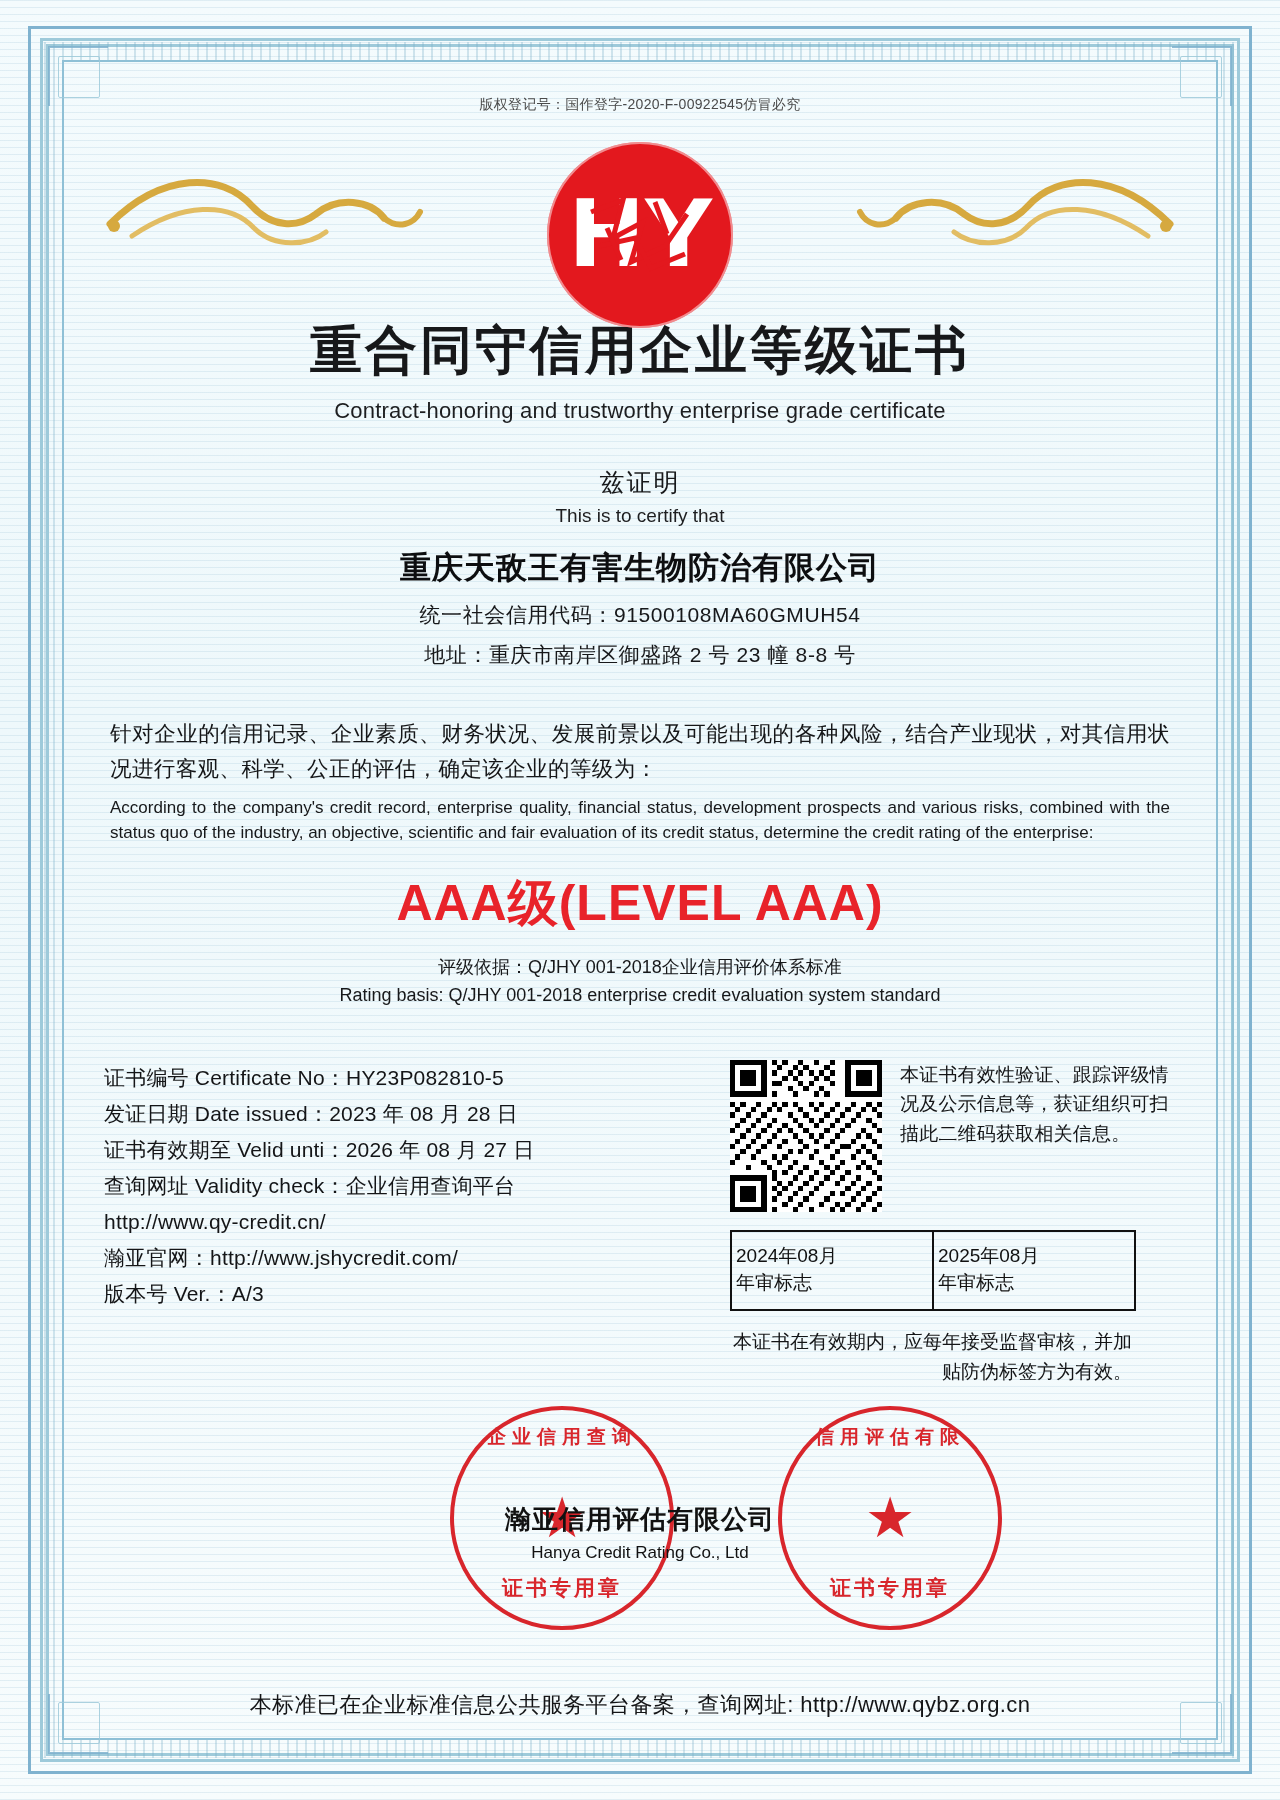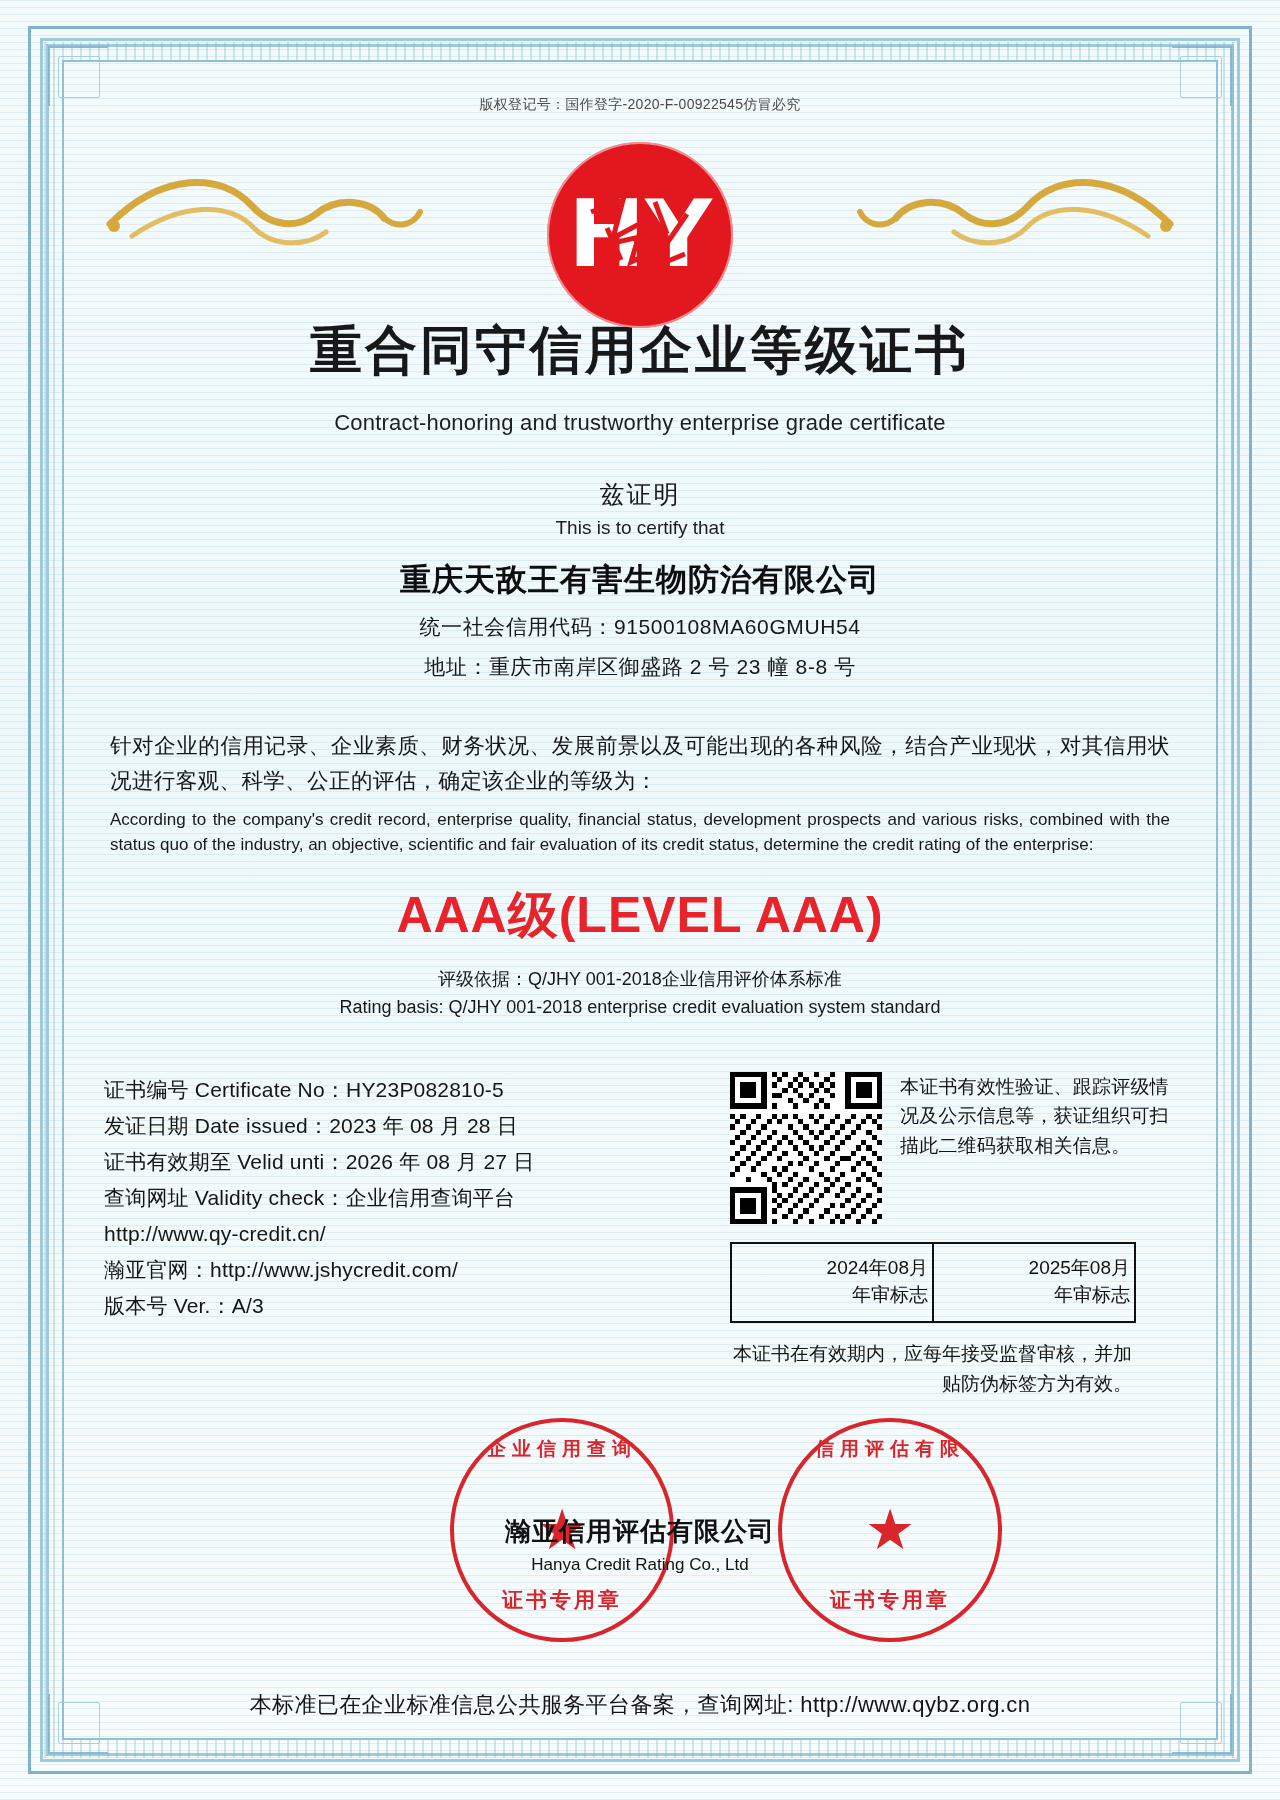--- a/index.html
+++ b/index.html
@@ -114,21 +114,21 @@
     font-size:52px;
     font-weight:bold;
     color:#17181a;
     letter-spacing:3px;
     margin-top:10px;
   }
   .title-en{
     text-align:center;
     font-size:22px;
     color:#1d1e20;
-    margin-top:24px;
+    margin-top:12px;
     letter-spacing:.2px;
   }
   .certify-cn{
     text-align:center;font-size:25px;color:#17181a;margin-top:42px;letter-spacing:2px;
   }
   .certify-en{
     text-align:center;font-size:19px;color:#1d1e20;margin-top:6px;
   }
   .company{
     text-align:center;font-size:31px;font-weight:bold;color:#0d0e10;margin-top:20px;letter-spacing:1px;
@@ -187,21 +187,21 @@
     background:#fff;
     position:relative;
   }
   .qr-note{
     font-size:19px;color:#141517;line-height:1.55;letter-spacing:.2px;
   }
   .stamp-boxes{
     display:flex;gap:0;margin-top:18px;border:2px solid #111;width:402px;
   }
   .stamp-box{
-    flex:1;padding:10px 4px 12px;text-align:right;font-size:19px;color:#111;line-height:1.45;
+    flex:1;padding:10px 4px 12px;text-align:left;font-size:19px;color:#111;line-height:1.45;
   }
   .stamp-box + .stamp-box{border-left:2px solid #111;}
   .annual-note{
     margin-top:16px;width:402px;text-align:right;font-size:19px;color:#141517;line-height:1.6;
   }
 
   
   .seals{
     position:relative;height:230px;margin-top:18px;
   }

